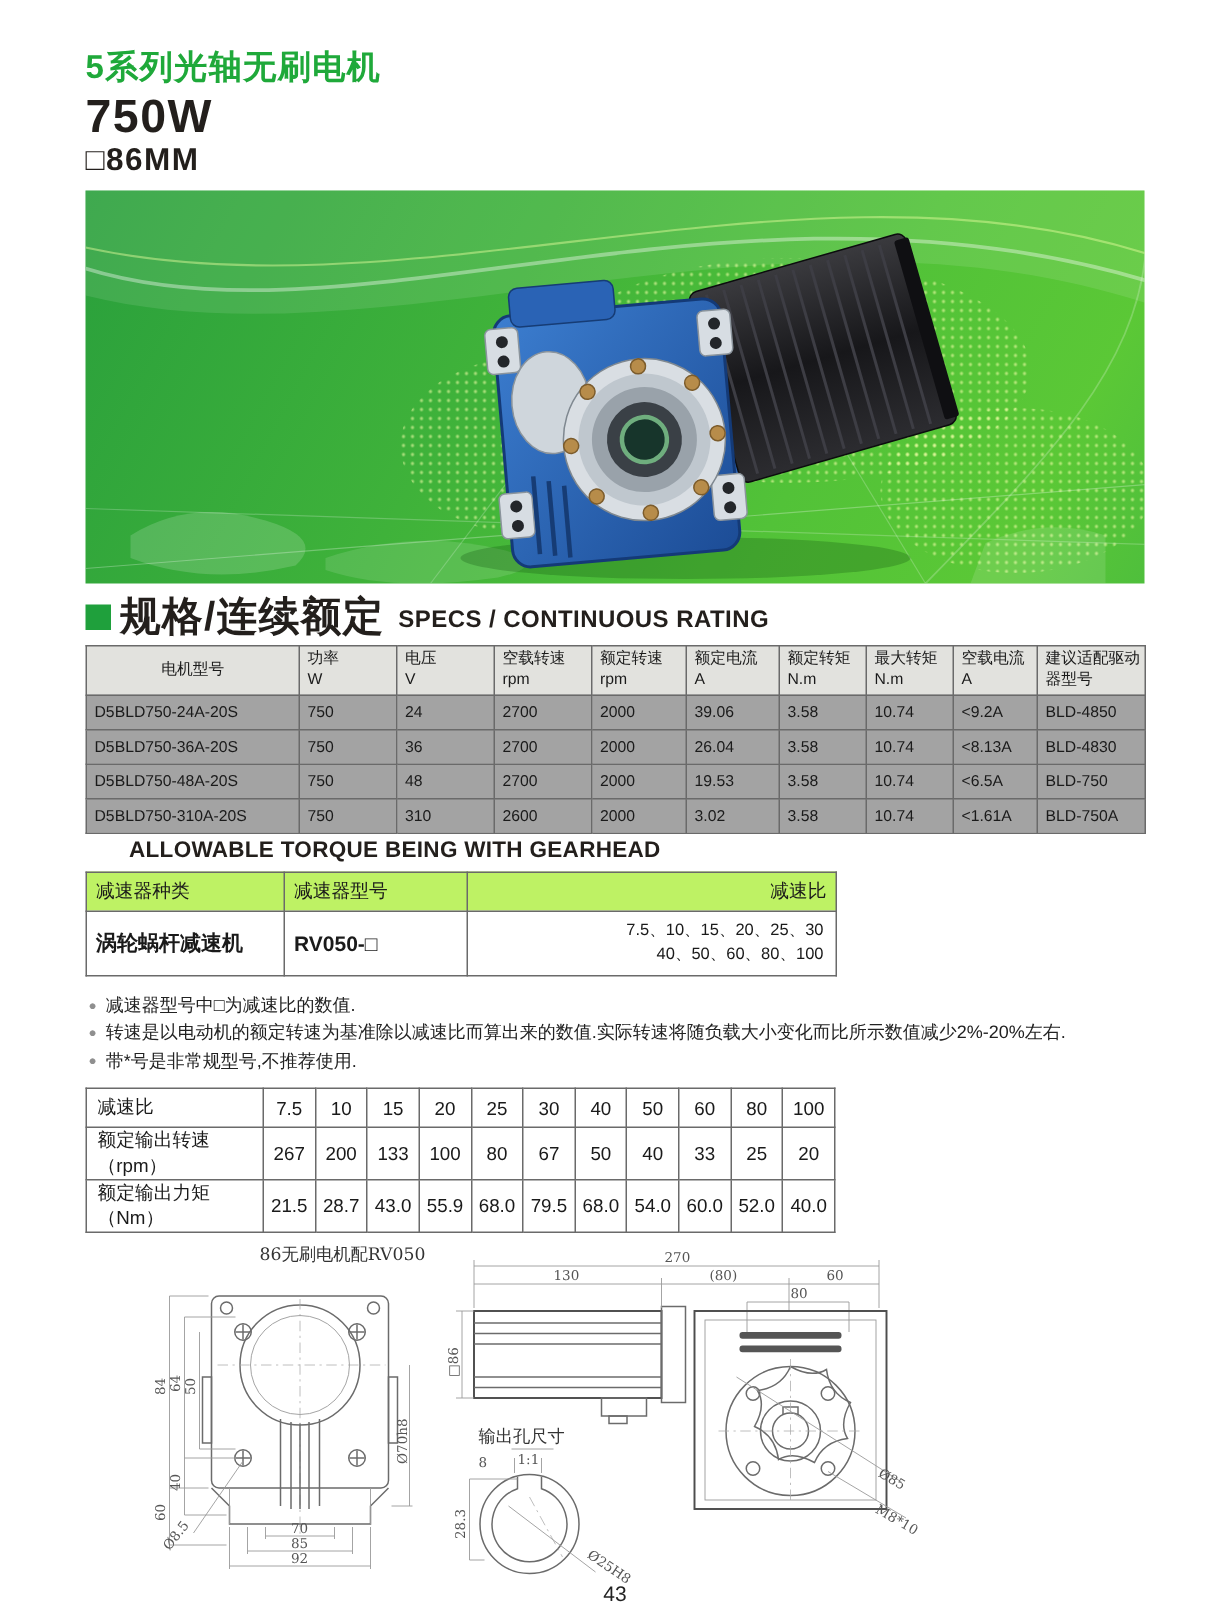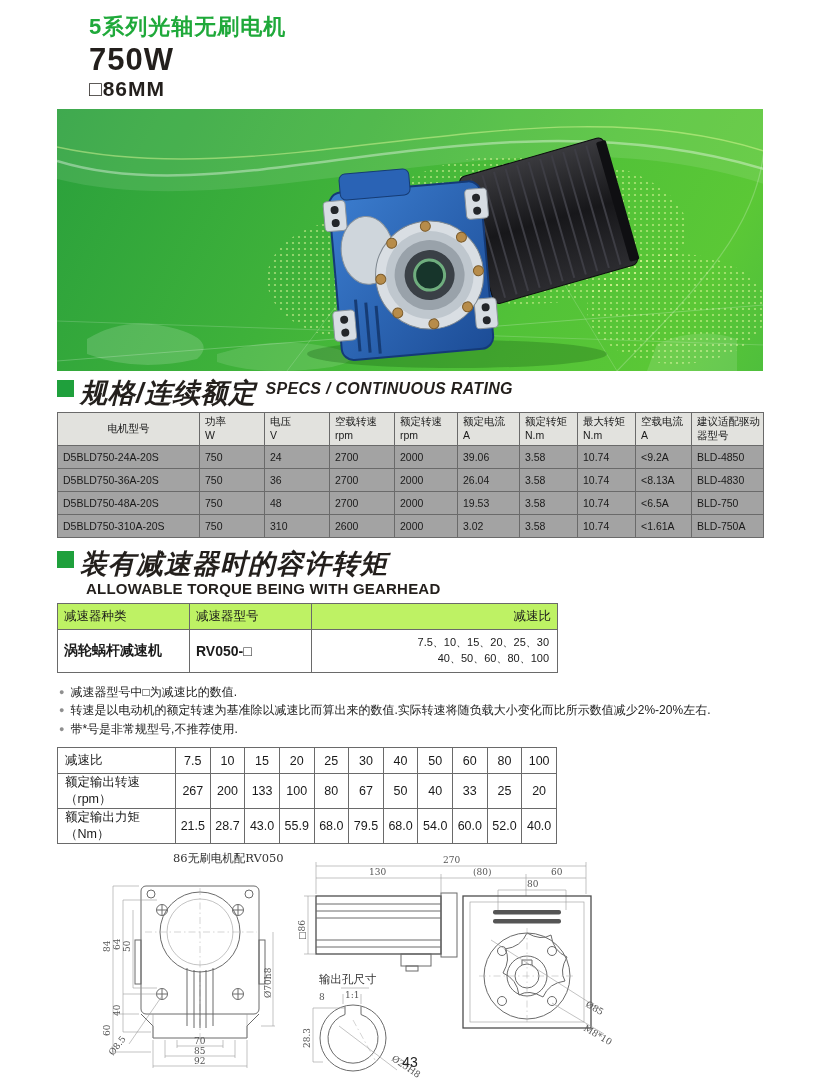--- a/index.html
+++ b/index.html
@@ -1,32 +1,32 @@
 <!DOCTYPE html>
 <html><head>
 <meta charset="utf-8">
 <style>
   * { margin:0; padding:0; box-sizing:border-box; }
   html,body { background:#fff; }
   body { width:820px; height:1082px; font-family:"Liberation Sans",sans-serif; color:#1a1a1a; position:relative; overflow:hidden; }
   .content { padding:0 57px; }
 
   
-  .hdr { padding-top:12px;margin-left:32px; }
+  .hdr { padding-top:30px; }
   .hdr .series { color:#1fa93a; font-size:22px; font-weight:bold; letter-spacing:1px; }
   .hdr .power { font-size:31px; font-weight:bold; color:#231f1c; line-height:1.05; margin-top:2px; letter-spacing:1px; }
   .hdr .frame { font-size:21px; font-weight:bold; color:#231f1c; letter-spacing:1px; }
 
   
   .hero { margin-top:8px; height:262px; position:relative; overflow:hidden;
     background:linear-gradient(118deg,#2aa03c 0%,#3fb23a 38%,#52c238 68%,#5bc836 88%,#4fbf3c 100%); }
   .hero svg { position:absolute; inset:0; }
 
   
-  .sec { display:flex; align-items:flex-start; margin-top:9px;font-style:italic; }
+  .sec { display:flex; align-items:flex-end; margin-top:9px; }
   .sec .sq { width:17px; height:17px; background:#1fa03c; margin:0 6px 5px 0; }
   .sec .cn { font-size:27px; font-weight:900; color:#231f1c; letter-spacing:1px; line-height:1; }
   .sec .en { font-size:16px; font-weight:bold; color:#231f1c; margin:0 0 2px 9px; letter-spacing:.3px; }
   .sec2en { font-size:15px; font-weight:bold; color:#231f1c; margin:2px 0 0 29px; letter-spacing:.2px; }
 
   
   table { border-collapse:collapse; table-layout:fixed;padding-left:17px; }
   td,th { border:1px solid #6a6a6a; font-weight:normal; }
   .spec-table { width:706px; margin-top:5px; font-size:10.5px; }
   .spec-table thead td { background:#e2e2de; height:33px; padding:2px 0 2px 5px; vertical-align:middle; line-height:1.25; }
@@ -296,24 +296,20 @@
           <td>3.02</td>
           <td>3.58</td>
           <td>10.74</td>
           <td>&lt;1.61A</td>
           <td>BLD-750A</td>
         </tr>
       </tbody>
   </table>
 
   
-  <div class="sec" style="margin-top:13px">
-    <span class="sq"></span>
-    <span class="cn">装有减速器时的容许转矩</span>
-  </div>
   <div class="sec2en">ALLOWABLE TORQUE BEING WITH GEARHEAD</div>
 
   
   <table class="gear-table">
     <colgroup>
         <col style="width:132px">
         <col style="width:122px">
         <col style="width:246px">
       </colgroup>
     <thead>

